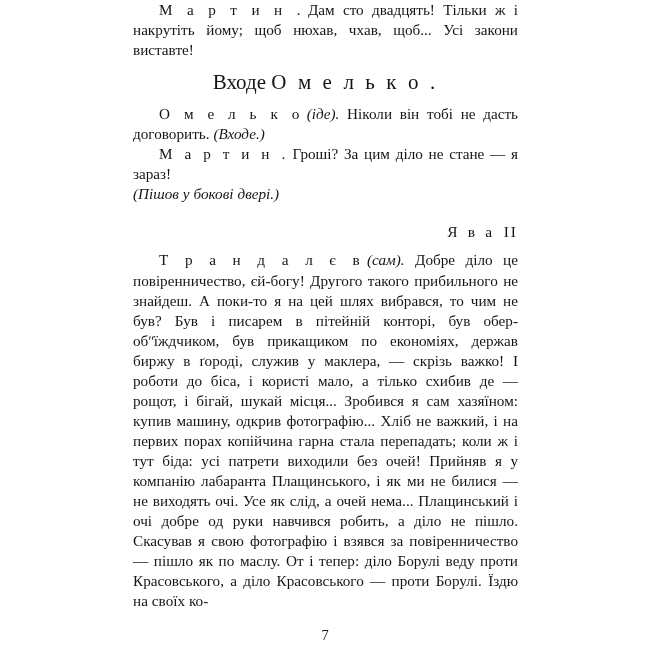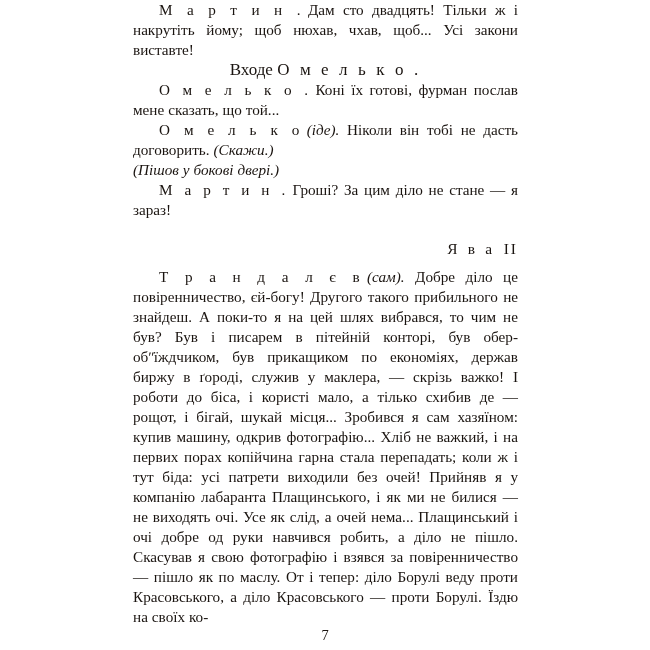--- a/index.html
+++ b/index.html
@@ -44,22 +44,22 @@
   }
   .para.noindent {
     text-indent: 0;
   }
   
   .para.full-just {
     text-align-last: justify;
   }
 
   .centered {
-    margin: 0;
-    font-size: 17px;
+    margin: 12px;
+    font-size: 21px;
     line-height: 20.05px;
     text-align: center;
     text-indent: 0;
   }
 
   
   .speaker {
     letter-spacing: 3.1px;
     padding-right: 0.28em;
   }
@@ -103,29 +103,28 @@
 <body>
 
 <div class="page">
 
   <div class="text-block">
 
     <p class="para"><span class="speaker">М а р т и н .</span><span>Дам сто двадцять! Тільки ж і накрутіть йому; щоб нюхав, чхав, щоб... Усі закони виставте!</span></p>
 
     <p class="centered"><span>Входе </span><span class="speaker-inline">О м е л ь к о .</span></p>
 
-    <p class="para"><span class="speaker">О м е л ь к о .</span><span>Коні їх готові, фурман послав мене сказать, що той...</span></p>
 
 
-    <p class="para"><span class="speaker">О м е л ь к о</span><span class="stage">(іде).</span> <span>Ніколи він тобі не дасть договорить.</span> <span class="stage">(Скажи.)</span></p>
+    <p class="para"><span class="speaker">О м е л ь к о</span><span class="stage">(іде).</span> <span>Ніколи він тобі не дасть договорить.</span> <span class="stage">(Входе.)</span></p>
 
 
+    <p class="para full-just"><span class="speaker">М а р т и н .</span><span>Гроші? За цим діло не стане — я зараз!</span></p>
+
     <p class="para noindent stage">(Пішов у бокові двері.)</p>
-
-    <p class="para full-just"><span class="speaker">М а р т и н .</span><span>Гроші? За цим діло не стане — я зараз!</span></p>
 
     <div class="gap-lg"></div>
 
     <p class="scene-heading"><span>Я в а</span><span class="num">II</span></p>
 
     <div class="gap-sm"></div>
 
     <p class="para"><span class="speaker">Т р а н д а л є в</span><span class="stage">(сам).</span> <span>Добре діло це повіренничество, єй-богу! Другого такого прибильного не знайдеш. А поки-то я на цей шлях вибрався, то чим не був? Був і писарем в пітейній конторі, був обер-обʺїждчиком, був прикащиком по економіях, держав биржу в ґороді, служив у маклера, — скрізь важко! І роботи до біса, і користі мало, а тілько схибив де — рощот, і бігай, шукай місця... Зробився я сам хазяїном: купив машину, одкрив фотографію... Хліб не важкий, і на первих порах копійчина гарна стала перепадать; коли ж і тут біда: усі патрети виходили без очей! Прийняв я у компанію лабаранта Плащинського, і як ми не билися — не виходять очі. Усе як слід, а очей нема... Плащинський і очі добре од руки навчився робить, а діло не пішло. Скасував я свою фотографію і взявся за повіренничество — пішло як по маслу. От і тепер: діло Борулі веду проти Красовського, а діло Красовського — проти Борулі. Їздю на своїх ко-</span></p>
 
   </div>

